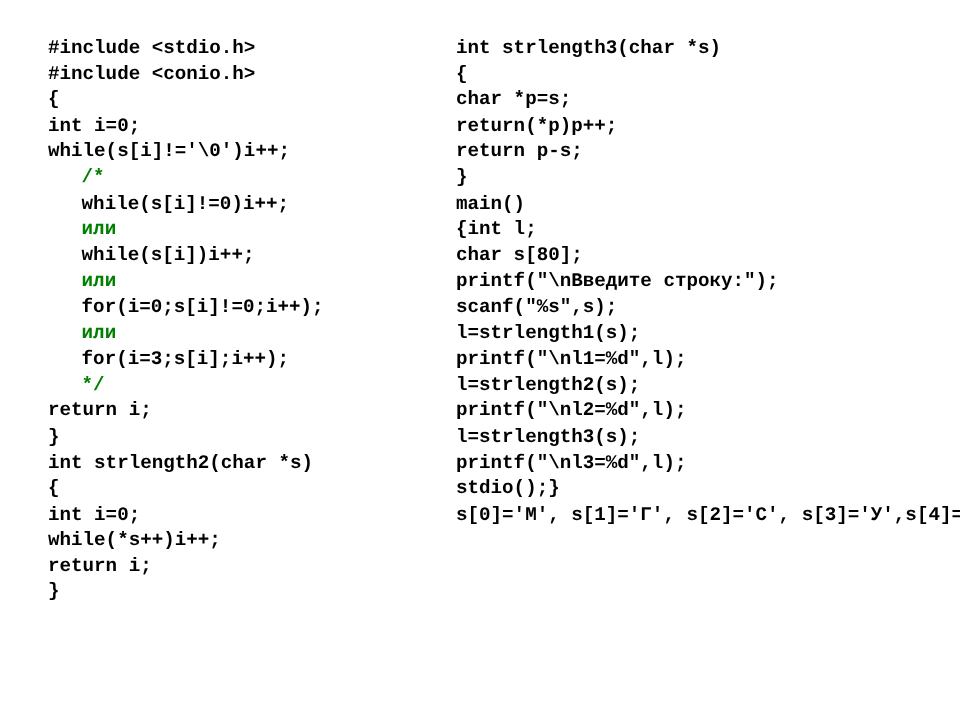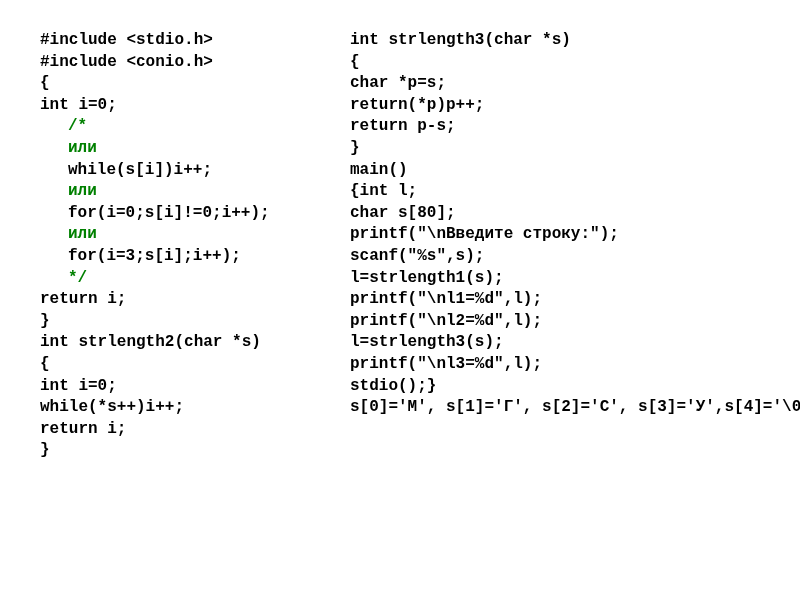--- a/index.html
+++ b/index.html
@@ -14,20 +14,21 @@
       font-family: "Courier New", monospace;
       font-size: 16px;
       font-weight: bold;
       color: #000000;
       position: relative;
       overflow: hidden;
     }
     .container {
       display: flex;
       padding: 30px 0 0 40px;
+      justify-content: space-between;
     }
     .col-left {
       width: 310px;
       line-height: 1.35;
     }
     .col-right {
       width: 420px;
       padding-left: 0;
       line-height: 1.35;
     }
@@ -43,21 +44,23 @@
   </style>
 </head>
 <body>
 
 <div class="container">
   <div class="col-left">
     <div class="line">#include &lt;stdio.h&gt;</div>
     <div class="line">#include &lt;conio.h&gt;</div>
     <div class="line">{</div>
     <div class="line">int i=0;</div>
+    <div class="line">while(s[i]!='\0')i++;</div>
     <div class="line indent green">/*</div>
+    <div class="line indent">while(s[i]!=0)i++;</div>
     <div class="line indent green">или</div>
     <div class="line indent">while(s[i])i++;</div>
     <div class="line indent green">или</div>
     <div class="line indent">for(i=0;s[i]!=0;i++);</div>
     <div class="line indent green">или</div>
     <div class="line indent">for(i=3;s[i];i++);</div>
     <div class="line indent green">*/</div>
     <div class="line">return i;</div>
     <div class="line">}</div>
     <div class="line">int strlength2(char *s)</div>
@@ -74,19 +77,20 @@
     <div class="line">return(*p)p++;</div>
     <div class="line">return p-s;</div>
     <div class="line">}</div>
     <div class="line">main()</div>
     <div class="line">{int l;</div>
     <div class="line">char s[80];</div>
     <div class="line">printf("\nВведите строку:");</div>
     <div class="line">scanf("%s",s);</div>
     <div class="line">l=strlength1(s);</div>
     <div class="line">printf("\nl1=%d",l);</div>
+    <div class="line">l=strlength2(s);</div>
     <div class="line">printf("\nl2=%d",l);</div>
     <div class="line">l=strlength3(s);</div>
     <div class="line">printf("\nl3=%d",l);</div>
     <div class="line">stdio();}</div>
     <div class="line">s[0]='М', s[1]='Г', s[2]='С', s[3]='У',s[4]='\0',</div>
   </div>
 </div>
 
 </body></html>

